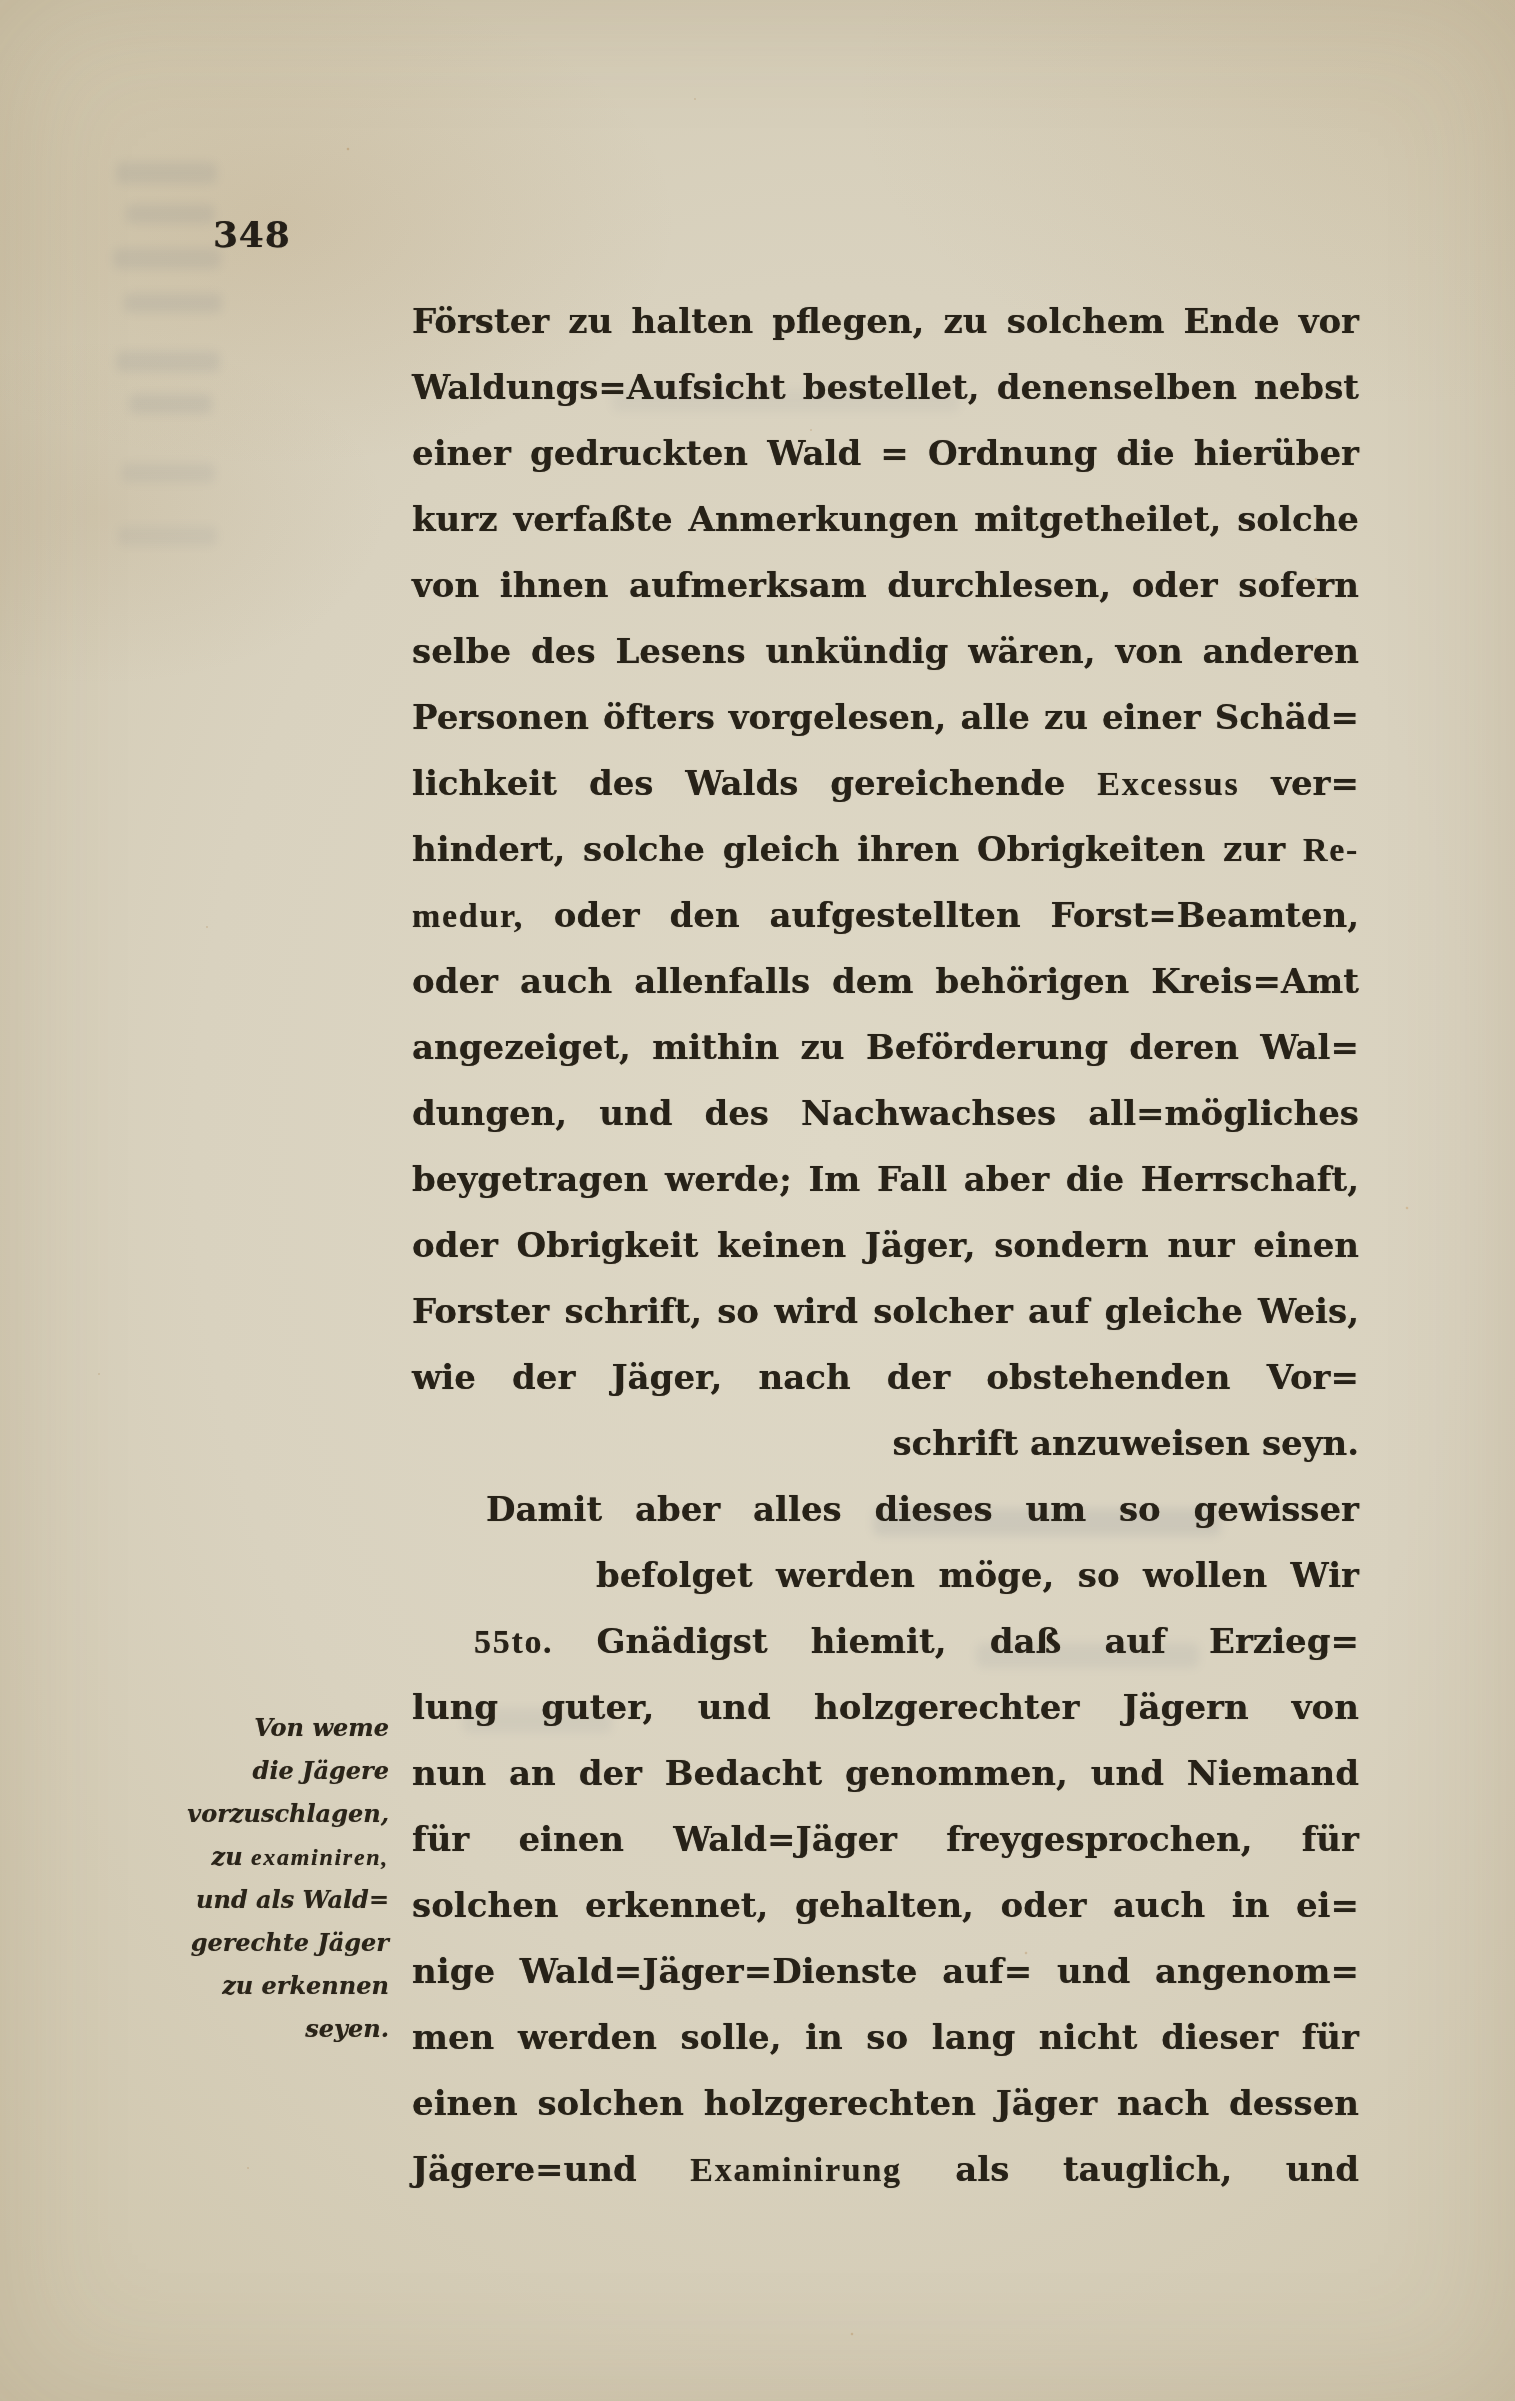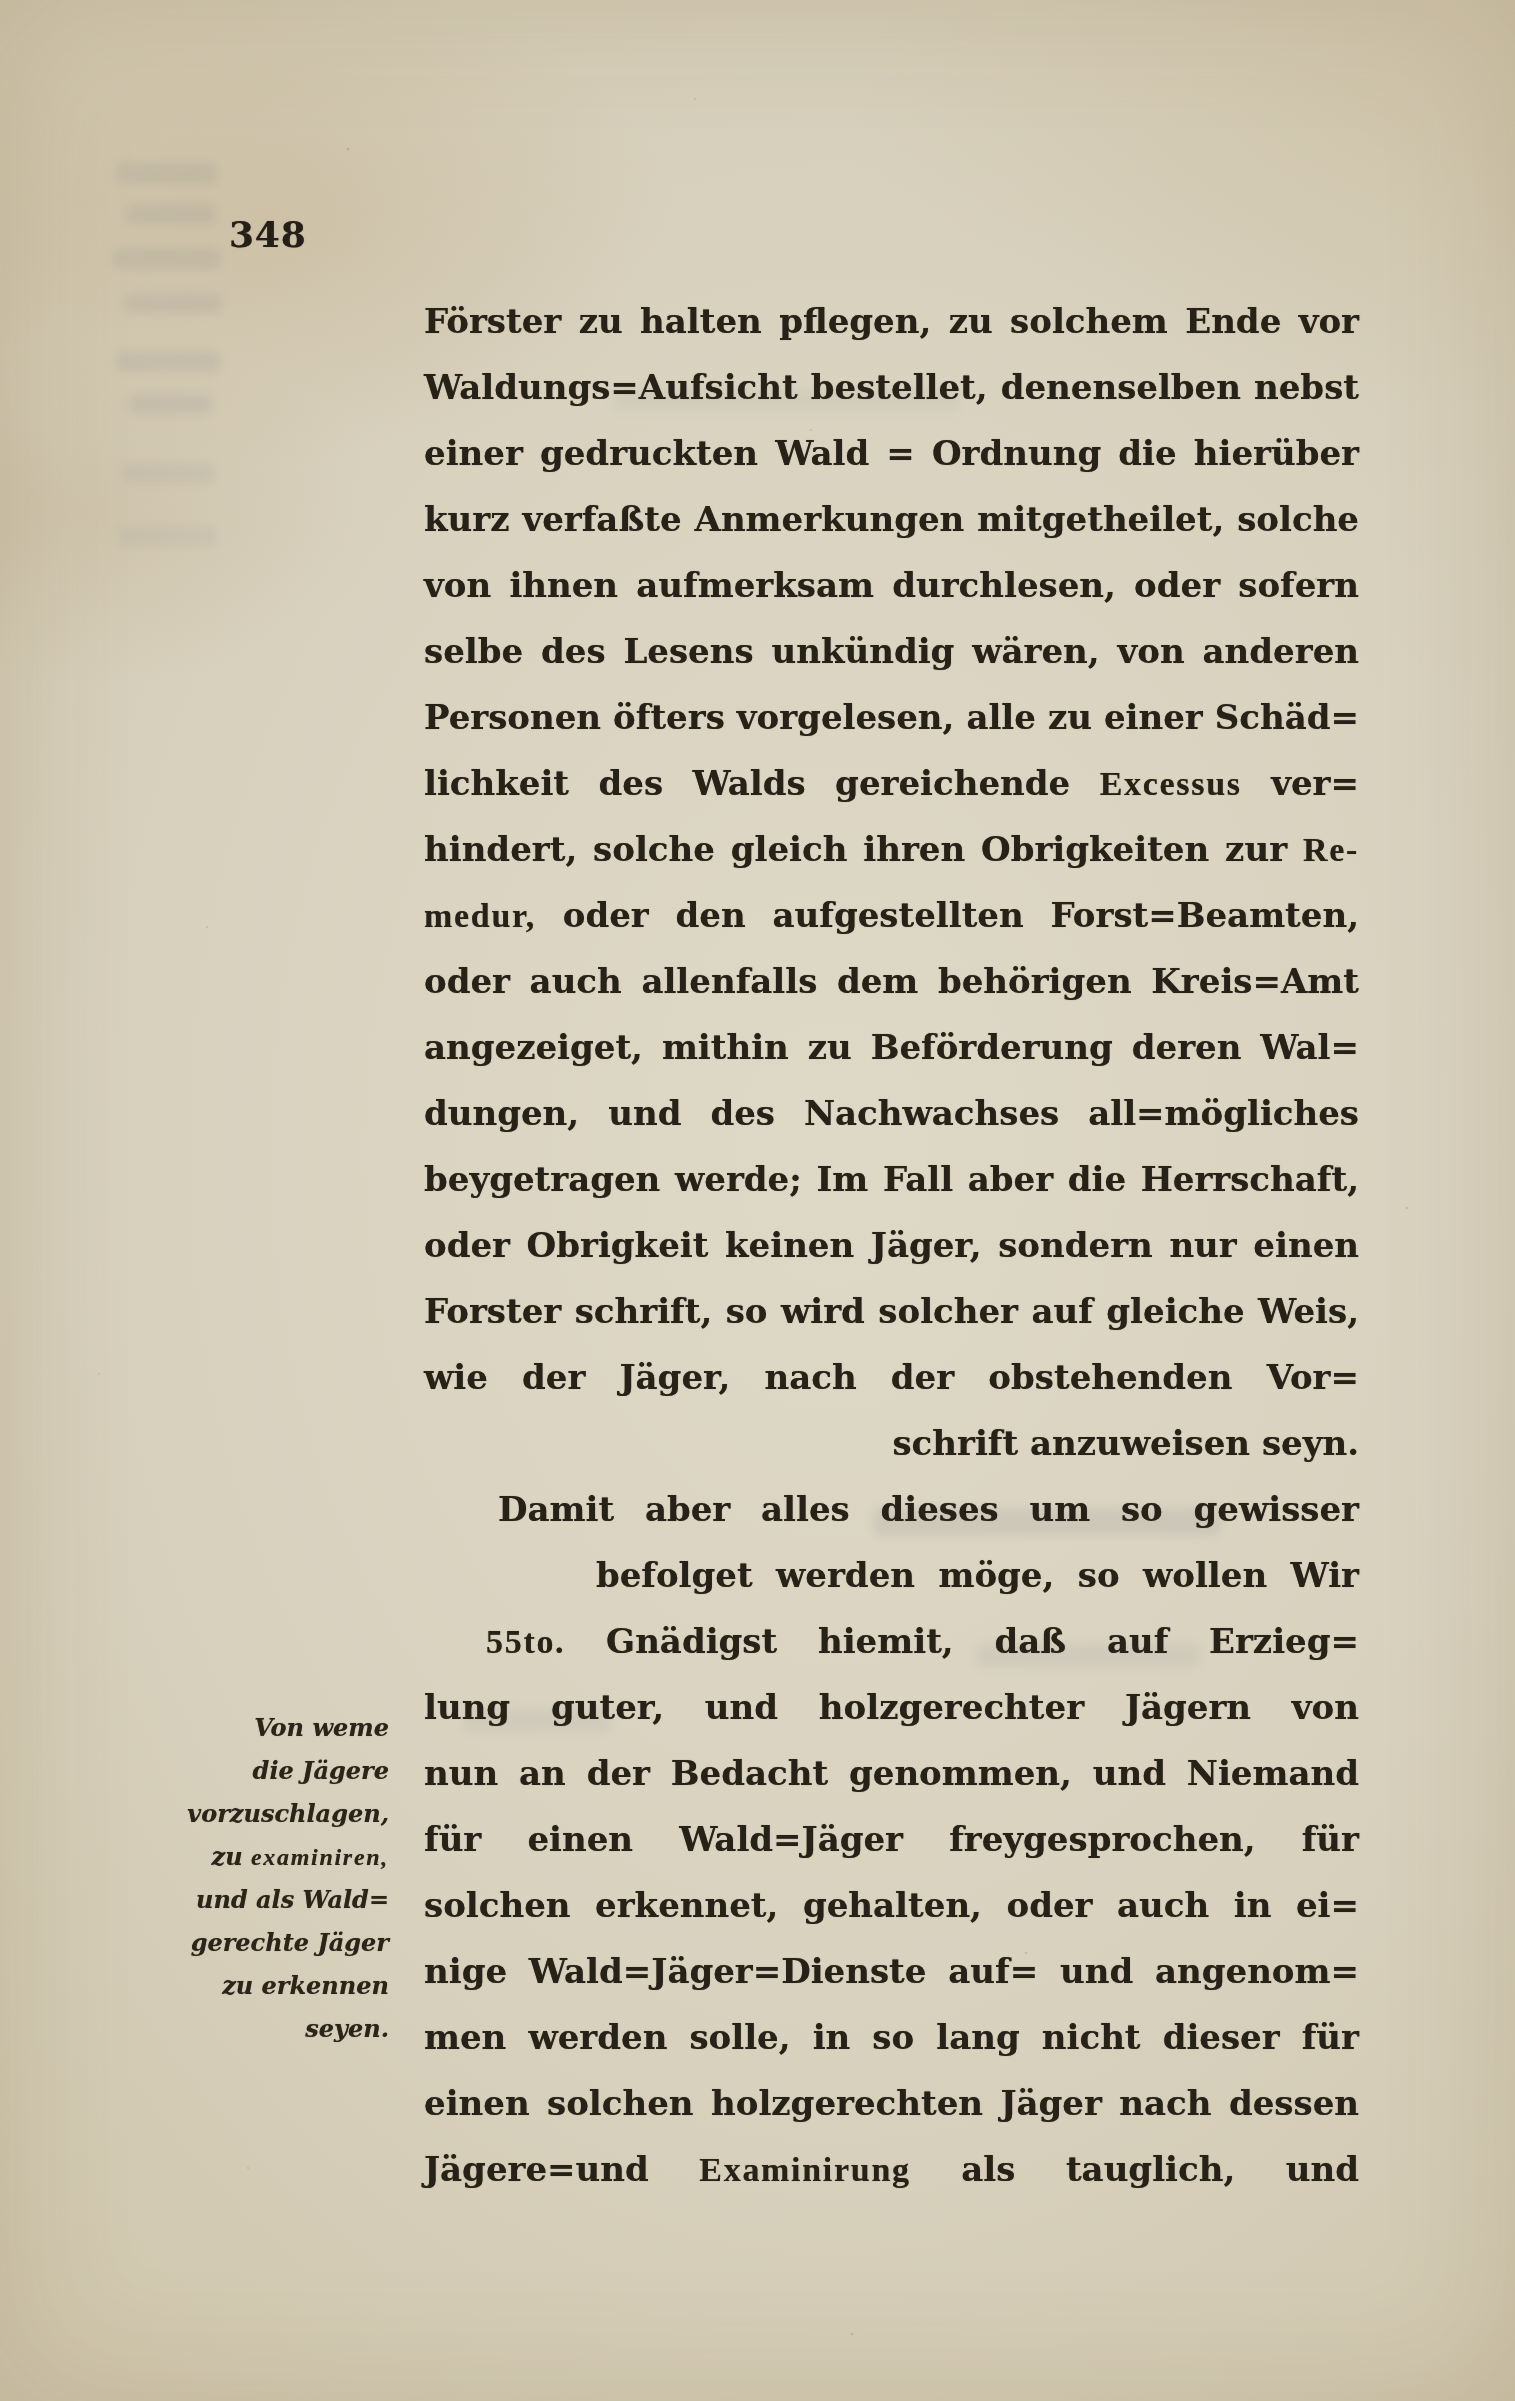--- a/index.html
+++ b/index.html
@@ -54,33 +54,32 @@
   .g9 { left: 873px; top: 1508px; width: 348px; height: 28px; opacity: 0.14; }
   .g10{ left: 976px; top: 1643px; width: 223px; height: 25px; opacity: 0.10; }
   .g11{ left: 463px;  top: 1708px; width: 149px; height: 25px; opacity: 0.09; }
   .g12{ left: 612px;  top: 389px;  width: 348px; height: 23px; opacity: 0.07; }
 
   .page-number {
     position: absolute; left: 213px; top: 213px;
     font-size: 36px; font-weight: 700; color: #241f18;
     letter-spacing: 0.8px;
     text-shadow: 0 0 0.8px rgba(35,28,18,0.6);
-    margin-left: 16px;
   }
   .body-text {
     position: absolute; left: 412px; top: 288px; width: 947px;
     font-size: 34px; font-weight: 700; color: #272218;
     text-shadow: 0 0 0.8px rgba(35,28,18,0.55);
   }
   .body-text .line {
     height: 66px; line-height: 66px;
     white-space: normal;
     text-align: right;
   }
-  .body-text .line.j { text-align: justify; text-align-last: justify; margin-left: 12px; }
+  .body-text .line.j { text-align: justify; text-align-last: justify; }
   .margin-note {
     position: absolute; left: 113px; top: 1706px; width: 276px;
     font-size: 24px; font-weight: 700; color: #2a2419;
     text-align: right;
     text-shadow: 0 0 0.8px rgba(35,28,18,0.5);
     font-style: italic;
   }
   .margin-note .line { height: 43px; line-height: 43px; }
   .fraktur { font-family: "DejaVu Serif", serif; font-weight: 700; }
   .antiqua { font-family: "Liberation Serif", serif; font-weight: 700; letter-spacing: 1.7px; }

